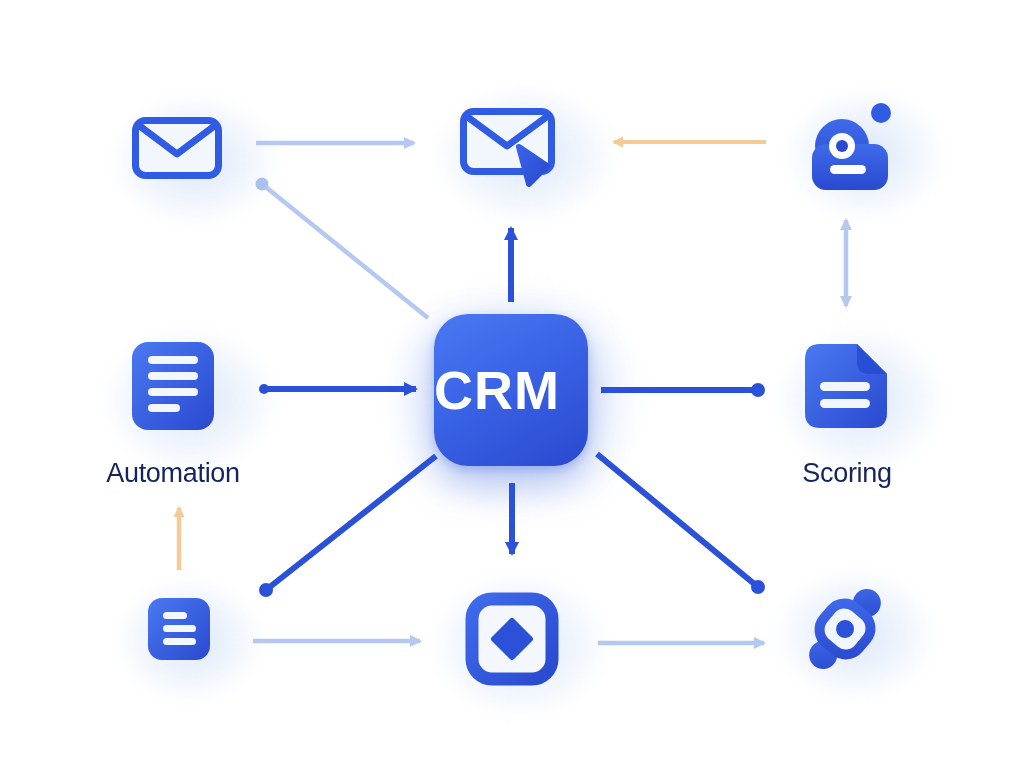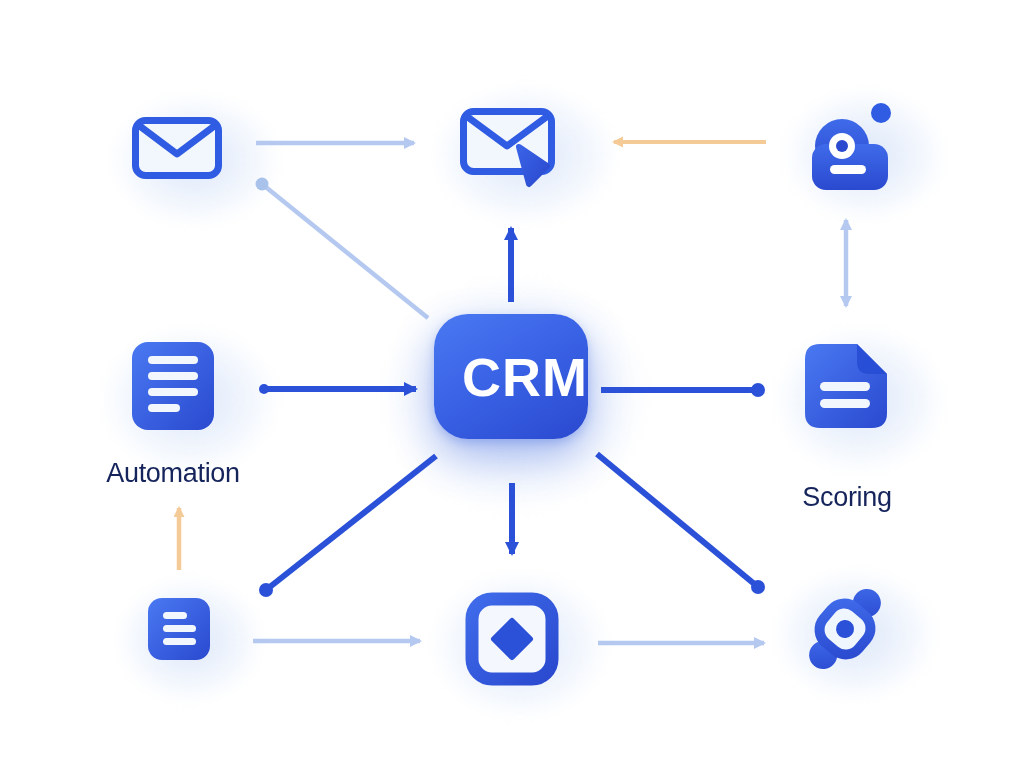--- a/index.html
+++ b/index.html
@@ -10,25 +10,25 @@
   }
   .glow{
     position:absolute;pointer-events:none;border-radius:50%;
     background:radial-gradient(closest-side, rgba(197,215,246,0.60), rgba(220,232,250,0.30) 55%, rgba(255,255,255,0) 75%);
     filter:blur(6px);
   }
   .arrow-layer{position:absolute;left:0;top:0;width:1024px;height:768px;}
   .node{position:absolute;}
   .node svg{display:block;}
   .crm-box{
-    position:absolute;left:434px;top:314px;width:154px;height:125px;
+    position:absolute;left:434px;top:314px;width:154px;height:152px;
     border-radius:34px;
     background:linear-gradient(150deg,#4a79f2 0%,#3a63e6 45%,#2a49cf 100%);
     box-shadow:0 18px 40px rgba(55,95,220,0.35), 0 4px 10px rgba(55,95,220,0.25);
-    display:flex;align-items:center;justify-content:flex-end;
+    display:flex;align-items:center;justify-content:flex-start;
   }
   .crm-label{
     color:#ffffff;font-size:54px;font-weight:700;letter-spacing:1px;
   }
   .node-label{
     position:absolute;transform:translateX(-50%);
     font-size:27px;font-weight:400;color:#16245c;letter-spacing:-0.3px;
     white-space:nowrap;
   }
 </style>
@@ -176,21 +176,21 @@
           <stop offset="0" stop-color="#4a79f2"></stop>
             <stop offset="1" stop-color="#2a49cf"></stop>
         </linearGradient>
       </defs>
       <path d="M20 3 H57 L87 33 V72 Q87 87 72 87 H20 Q5 87 5 72 V18 Q5 3 20 3 Z" fill="url(#g-doc2)"></path>
       <path d="M57 3 L87 33 H69 Q57 33 57 21 Z" fill="#244bd4" opacity="0.85"></path>
       <rect x="20" y="41" width="50" height="9" rx="4.5" fill="#f2f6fd"></rect>
       <rect x="20" y="58" width="50" height="9" rx="4.5" fill="#f2f6fd"></rect>
     </svg>
   </div>
-  <div class="node-label" style="left:847px;top:458px;margin-top:24px;">Scoring</div>
+  <div class="node-label" style="left:847px;top:458px;">Scoring</div>
 
   <div class="node" style="left:146px;top:596px;">
     <svg width="66" height="66" viewBox="0 0 66 66">
       <defs>
         <linearGradient id="g-doc3" x1="0" y1="0" x2="1" y2="1">
           <stop offset="0" stop-color="#4a79f2"></stop>
             <stop offset="1" stop-color="#2a49cf"></stop>
         </linearGradient>
       </defs>
       <rect x="2" y="2" width="62" height="62" rx="14" fill="url(#g-doc3)"></rect>

